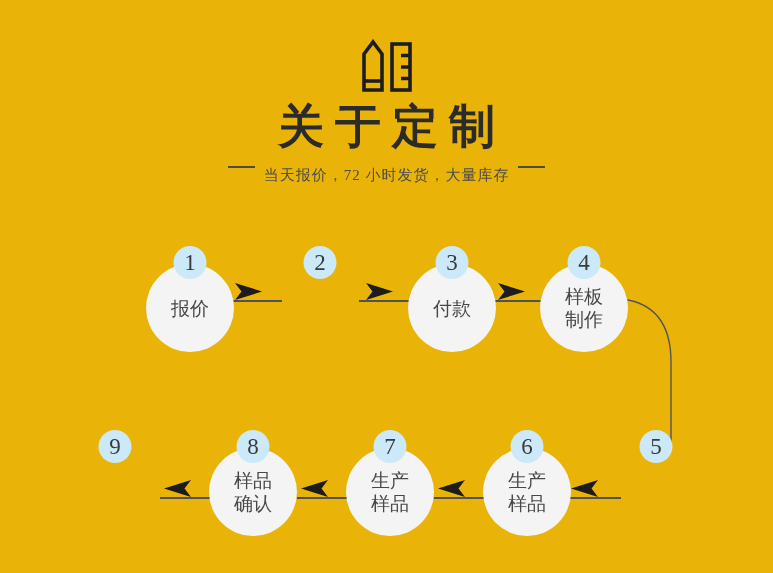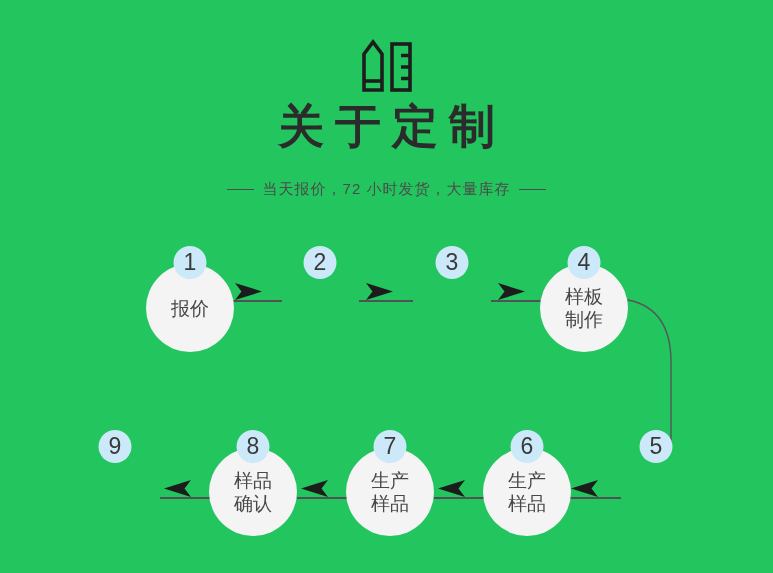--- a/index.html
+++ b/index.html
@@ -1,28 +1,28 @@
 <!DOCTYPE html>
 <html><head>
 <meta charset="utf-8">
 <style>
   html,body{margin:0;padding:0;background:#ffffff;}
   .canvas{
-    position:relative;width:773px;height:573px;background:#22c55e;overflow:hidden;
-    font-family:Liberation Sans, sans-serif;
+    position:relative;width:773px;height:573px;background:#eab308;overflow:hidden;
+    font-family:Liberation Serif, serif;
   }
   
   .hdr-icon{position:absolute;top:39px;left:50%;transform:translateX(-50%);}
   .title{
     position:absolute;top:96px;left:0;width:100%;text-align:center;
     font-size:46px;font-weight:bold;color:#2b2b2b;letter-spacing:11px;text-indent:11px;
   }
   .subtitle{
-    position:absolute;top:180px;left:0;width:100%;
-    display:flex;align-items:center;justify-content:center;gap:9px;
+    position:absolute;top:166px;left:0;width:100%;
+    display:flex;justify-content:center;gap:9px;
     font-size:15px;color:#4c4c4c;letter-spacing:1px;
   }
   .dash{width:27px;height:1.6px;background:#4c4c4c;}
   
   .step{position:absolute;width:88px;height:106px;}
   .badge{
     position:absolute;top:0;left:50%;transform:translateX(-50%);
     width:33px;height:33px;border-radius:50%;background:#cce9f9;
     display:flex;align-items:center;justify-content:center;
     font-size:23px;color:#3a3a3a;z-index:3;
@@ -97,20 +97,26 @@
         <span>报价</span>
           <span></span>
       </div>
     </div>
   </div>
   <div class="step s2">
     <div class="badge">2</div>
   </div>
   <div class="step s3">
     <div class="badge">3</div>
+    <div class="circle">
+      <div class="lbl">
+        <span>付款</span>
+          <span></span>
+      </div>
+    </div>
   </div>
   <div class="step s4">
     <div class="badge">4</div>
     <div class="circle">
       <div class="lbl">
         <span>样板</span>
           <span>制作</span>
       </div>
     </div>
   </div>

